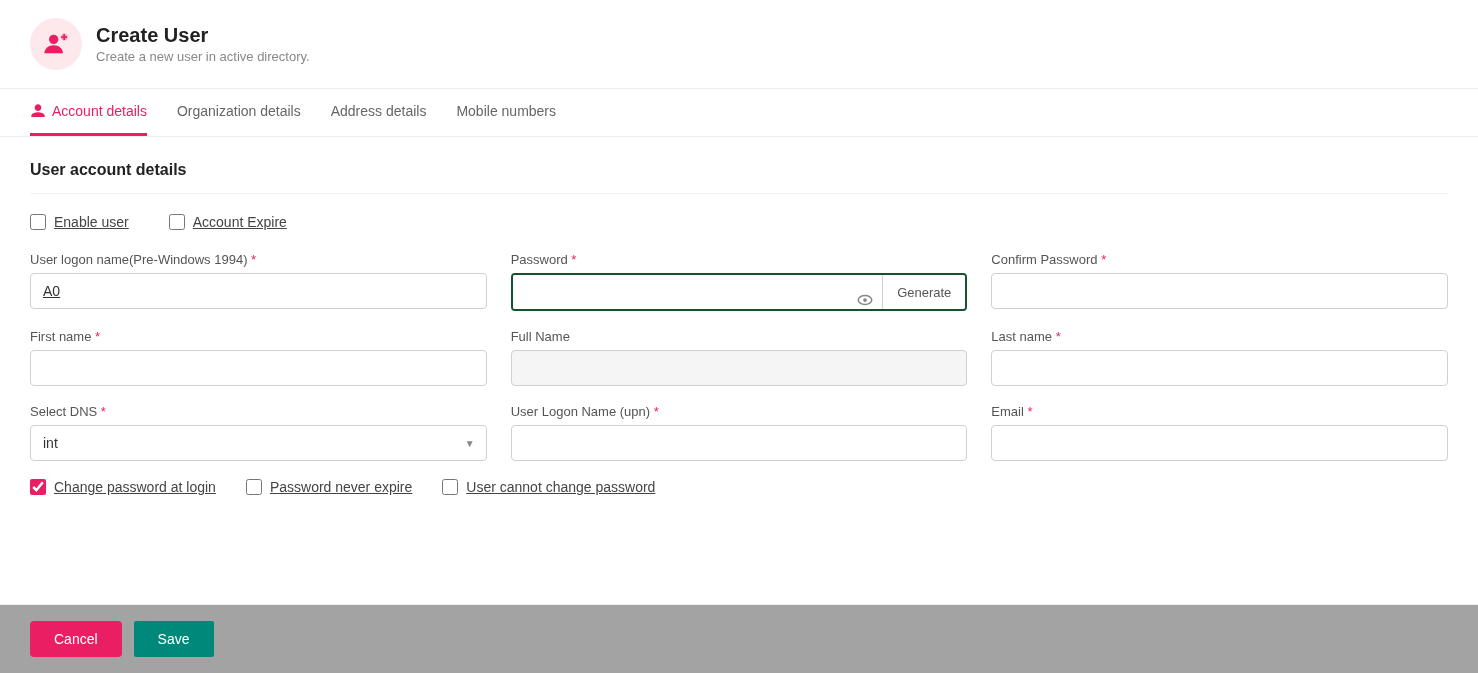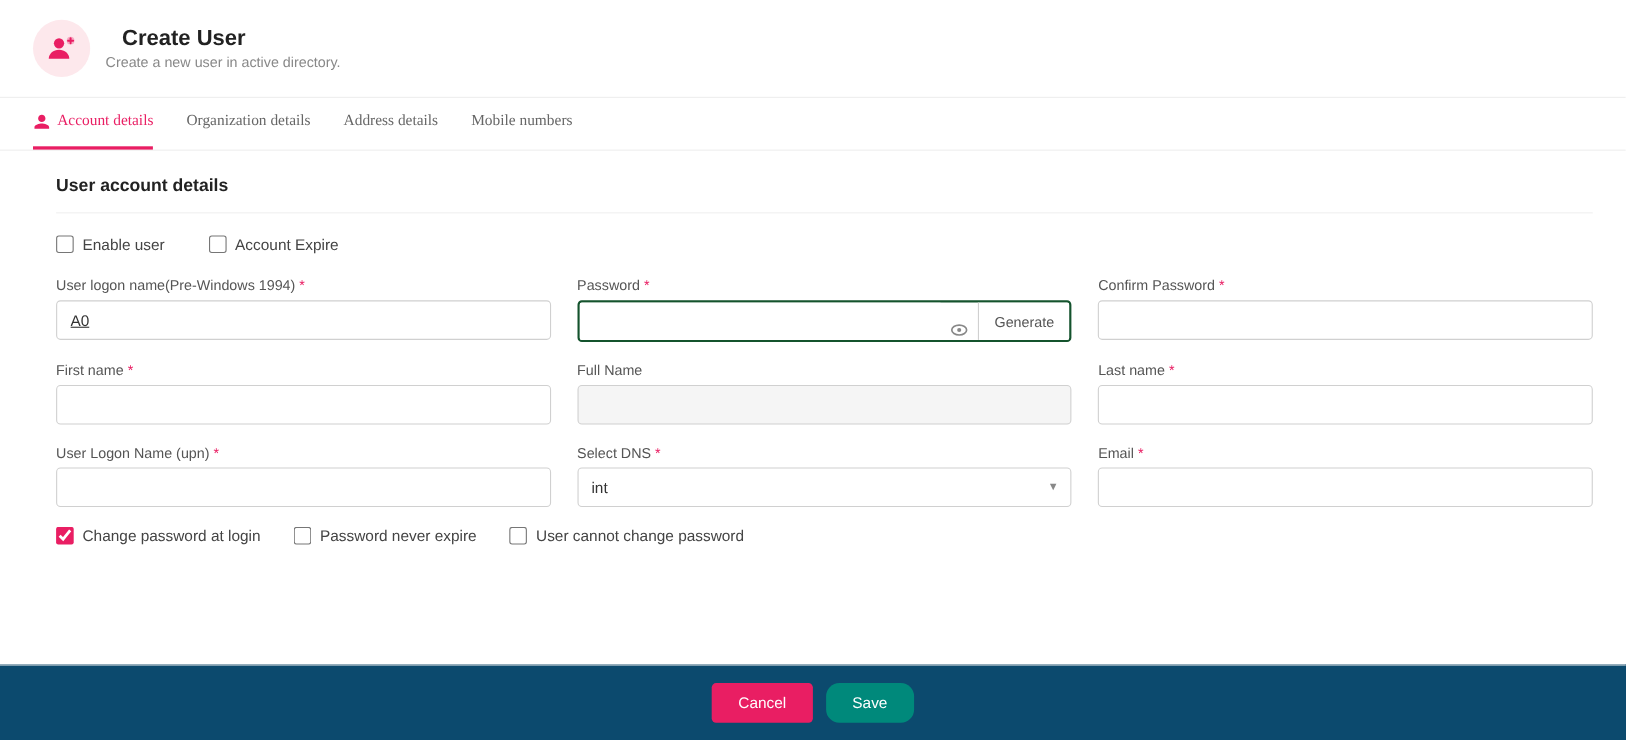--- a/index.html
+++ b/index.html
@@ -12,69 +12,67 @@
       border-bottom: 1px solid #eee;
     }
     .header-icon {
       width: 52px; height: 52px;
       background: #fde8ec;
       border-radius: 50%;
       display: flex; align-items: center; justify-content: center;
       margin-right: 14px;
     }
     .header-icon svg { width: 28px; height: 28px; }
-    .header-title { font-size: 20px; font-weight: 600; color: #222; margin-left: 15px; }
+    .header-title { font-size: 20px; font-weight: 600; color: #222; }
     .header-subtitle { font-size: 13px; color: #888; margin-top: 2px; }
 
     .tabs {
       display: flex;
       align-items: center;
       padding: 0 30px;
       border-bottom: 1px solid #eee;
       gap: 30px;
     }
     .tab {
       padding: 14px 0;
       font-size: 14px;
       color: #666;
       cursor: pointer;
       border-bottom: 3px solid transparent;
       display: flex; align-items: flex-end; gap: 6px;
       white-space: nowrap;
-      font-family: Liberation Serif, serif;
     }
     .tab.active {
       color: #e91e63;
       border-bottom: 3px solid #e91e63;
       font-weight: 500;
     }
     .tab svg { width: 16px; height: 16px; }
 
     .form-section {
       padding: 24px 30px 30px;
-      margin-left: 21px;
     }
     .section-title {
       font-size: 16px;
       font-weight: 600;
       color: #222;
       margin-bottom: 20px;
       padding-bottom: 14px;
       border-bottom: 1px solid #f0f0f0;
     }
 
     .checkbox-row {
       display: flex;
       align-items: center;
       gap: 40px;
       margin-bottom: 22px;
     }
     .checkbox-item {
       display: flex; align-items: flex-start; gap: 8px;
-      font-size: 14px; color: #444;
+      font-size: 14px; color: #444; text-decoration: underline;
     }
     .checkbox-item input[type="checkbox"] {
       width: 16px; height: 16px; accent-color: #e91e63; cursor: pointer;
     }
 
     .form-grid {
       display: grid;
       grid-template-columns: 1fr 1fr 1fr;
       gap: 18px 24px;
     }
@@ -161,45 +159,45 @@
 
     .options-row {
       display: flex;
       align-items: center;
       gap: 30px;
       margin-top: 18px;
     }
 
     .footer {
       display: flex;
-      justify-content: center;
+      justify-content: flex-start;
       align-items: center;
       gap: 12px;
       padding: 16px 30px;
       border-top: 1px solid #eee;
       position: fixed;
       bottom: 0;
       left: 0; right: 0;
-      background: #0c4a6e;
+      background: #a3a3a3;
     }
     .btn-cancel {
       background: #e91e63;
       color: #fff;
       border: none;
       border-radius: 4px;
       padding: 10px 24px;
       font-size: 14px;
       cursor: pointer;
       font-weight: 500;
     }
     .btn-save {
       background: #00897b;
       color: #fff;
       border: none;
-      border-radius: 12px;
+      border-radius: 2px;
       padding: 10px 24px;
       font-size: 14px;
       cursor: pointer;
       font-weight: 500;
     }
   </style>
 </head>
 <body>
 
 <div class="header">
@@ -296,38 +294,38 @@
 
     <div class="form-group">
       <label class="form-label">
         <span>Last name</span> <span class="required">*</span>
       </label>
       <input type="text" class="form-input" style="">
     </div>
 
     <div class="form-group">
       <label class="form-label">
-        <span>User Logon Name (upn)</span> <span class="required">*</span>
-      </label>
-      <input type="text" class="form-input" style="">
-    </div>
-
-    <div class="form-group">
-      <label class="form-label">
         <span>Select DNS</span> <span class="required">*</span>
       </label>
       <div class="select-wrapper">
         <select>
           <option value="int">int</option>
         </select>
       </div>
     </div>
 
     <div class="form-group">
       <label class="form-label">
+        <span>User Logon Name (upn)</span> <span class="required">*</span>
+      </label>
+      <input type="text" class="form-input" style="">
+    </div>
+
+    <div class="form-group">
+      <label class="form-label">
         <span>Email</span> <span class="required">*</span>
       </label>
       <input type="email" class="form-input" style="">
     </div>
 
   </div>
 
   <div class="options-row">
     <div class="checkbox-item">
       <input type="checkbox" id="change-password" checked="" style="">

